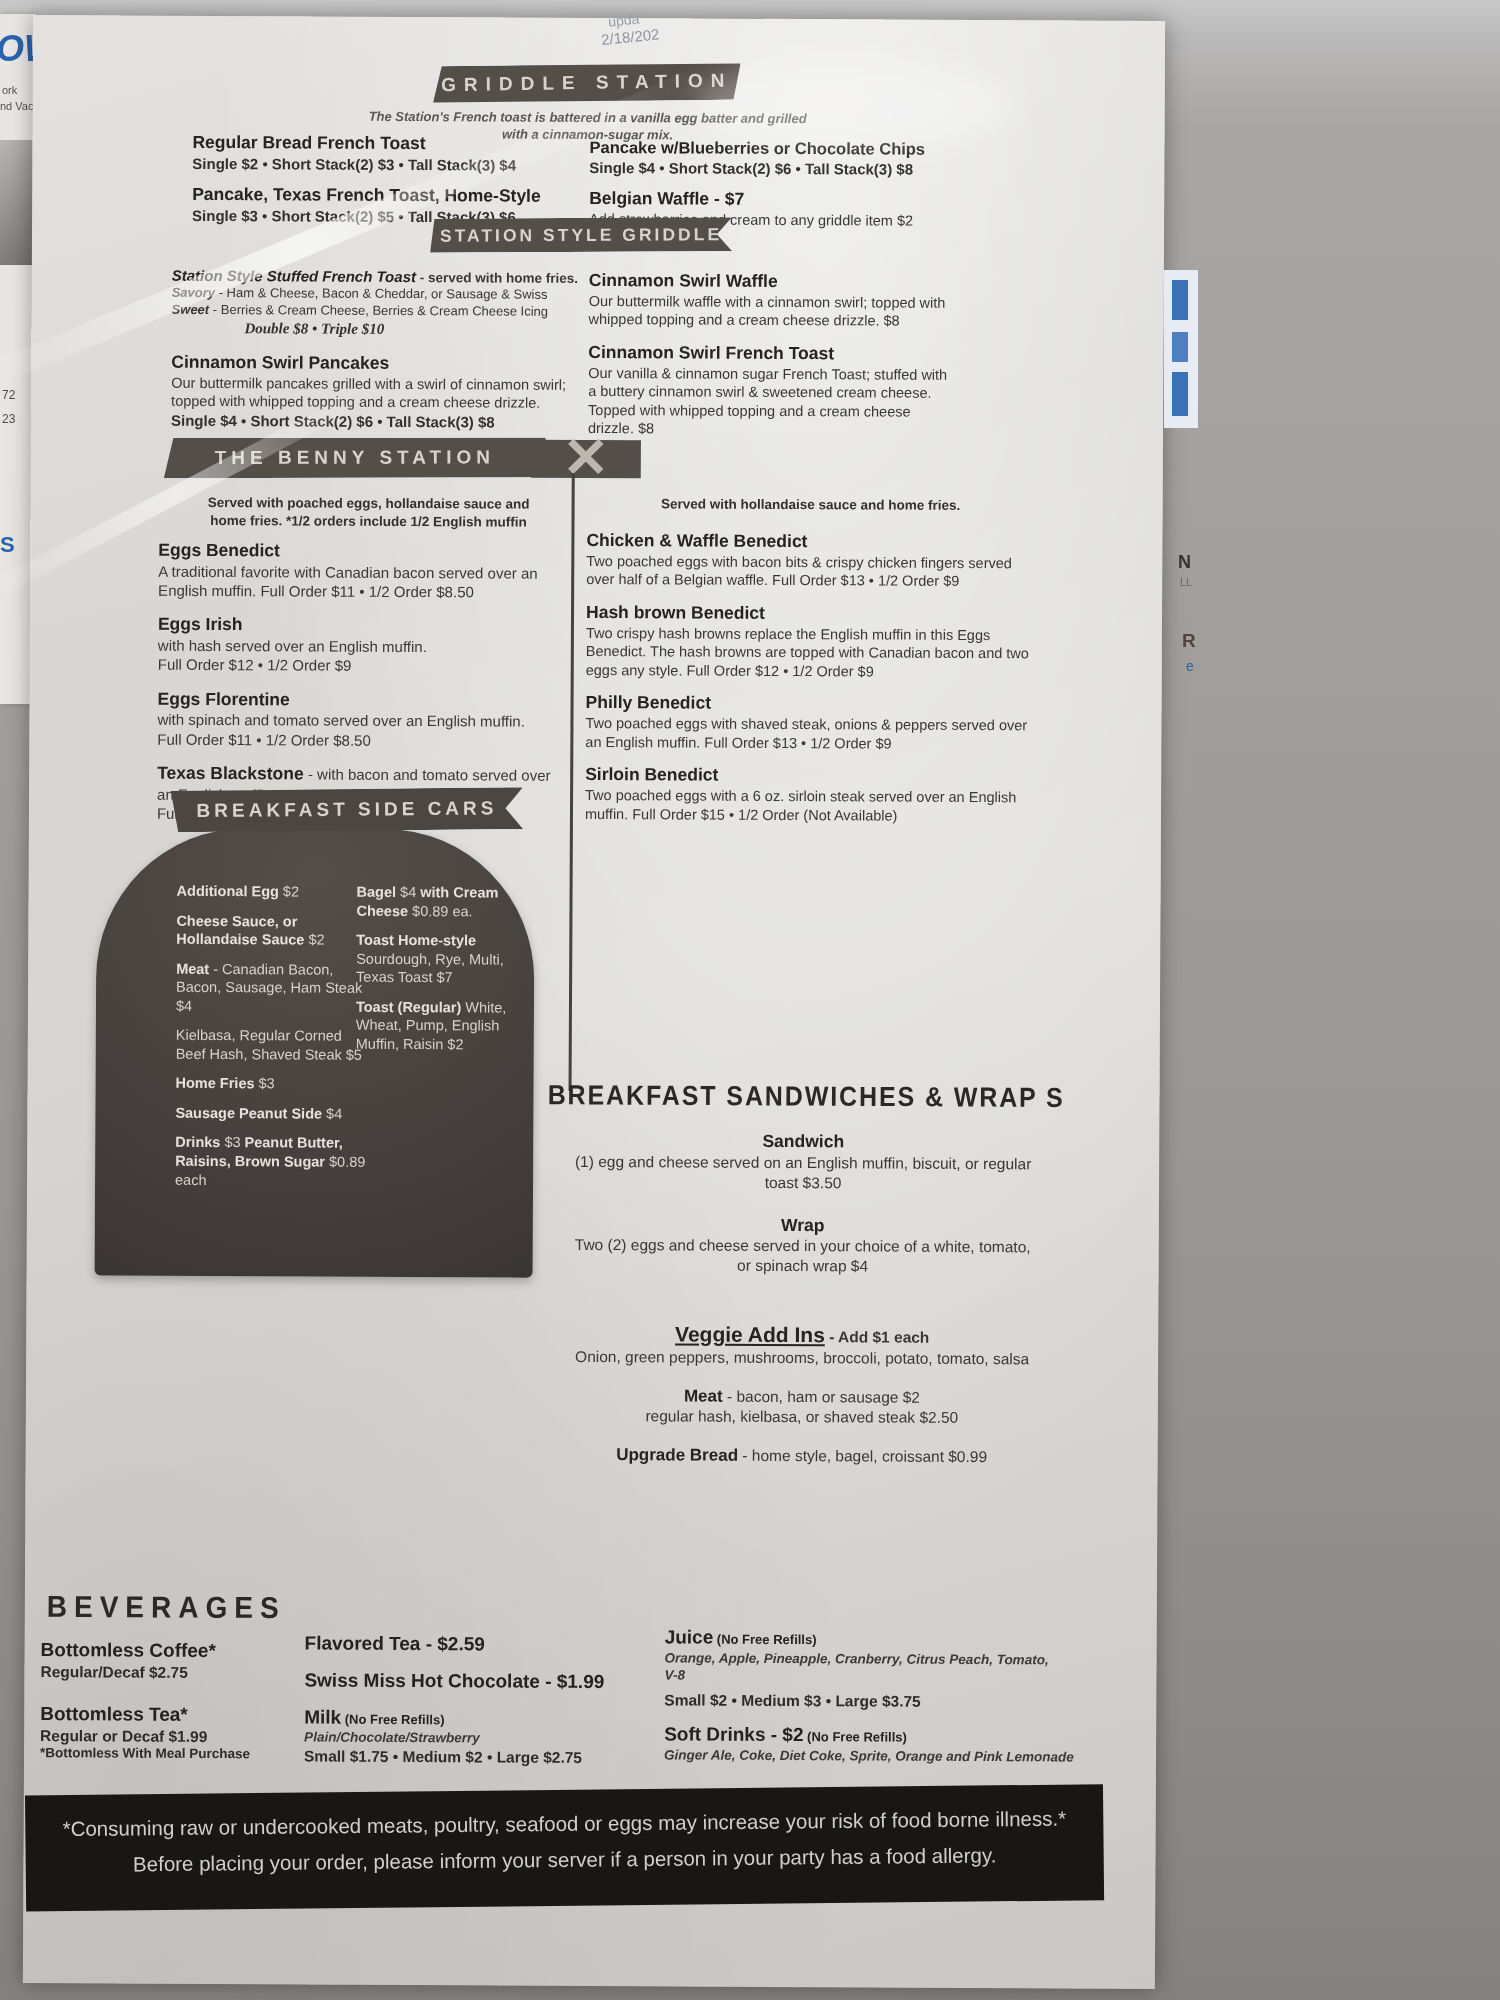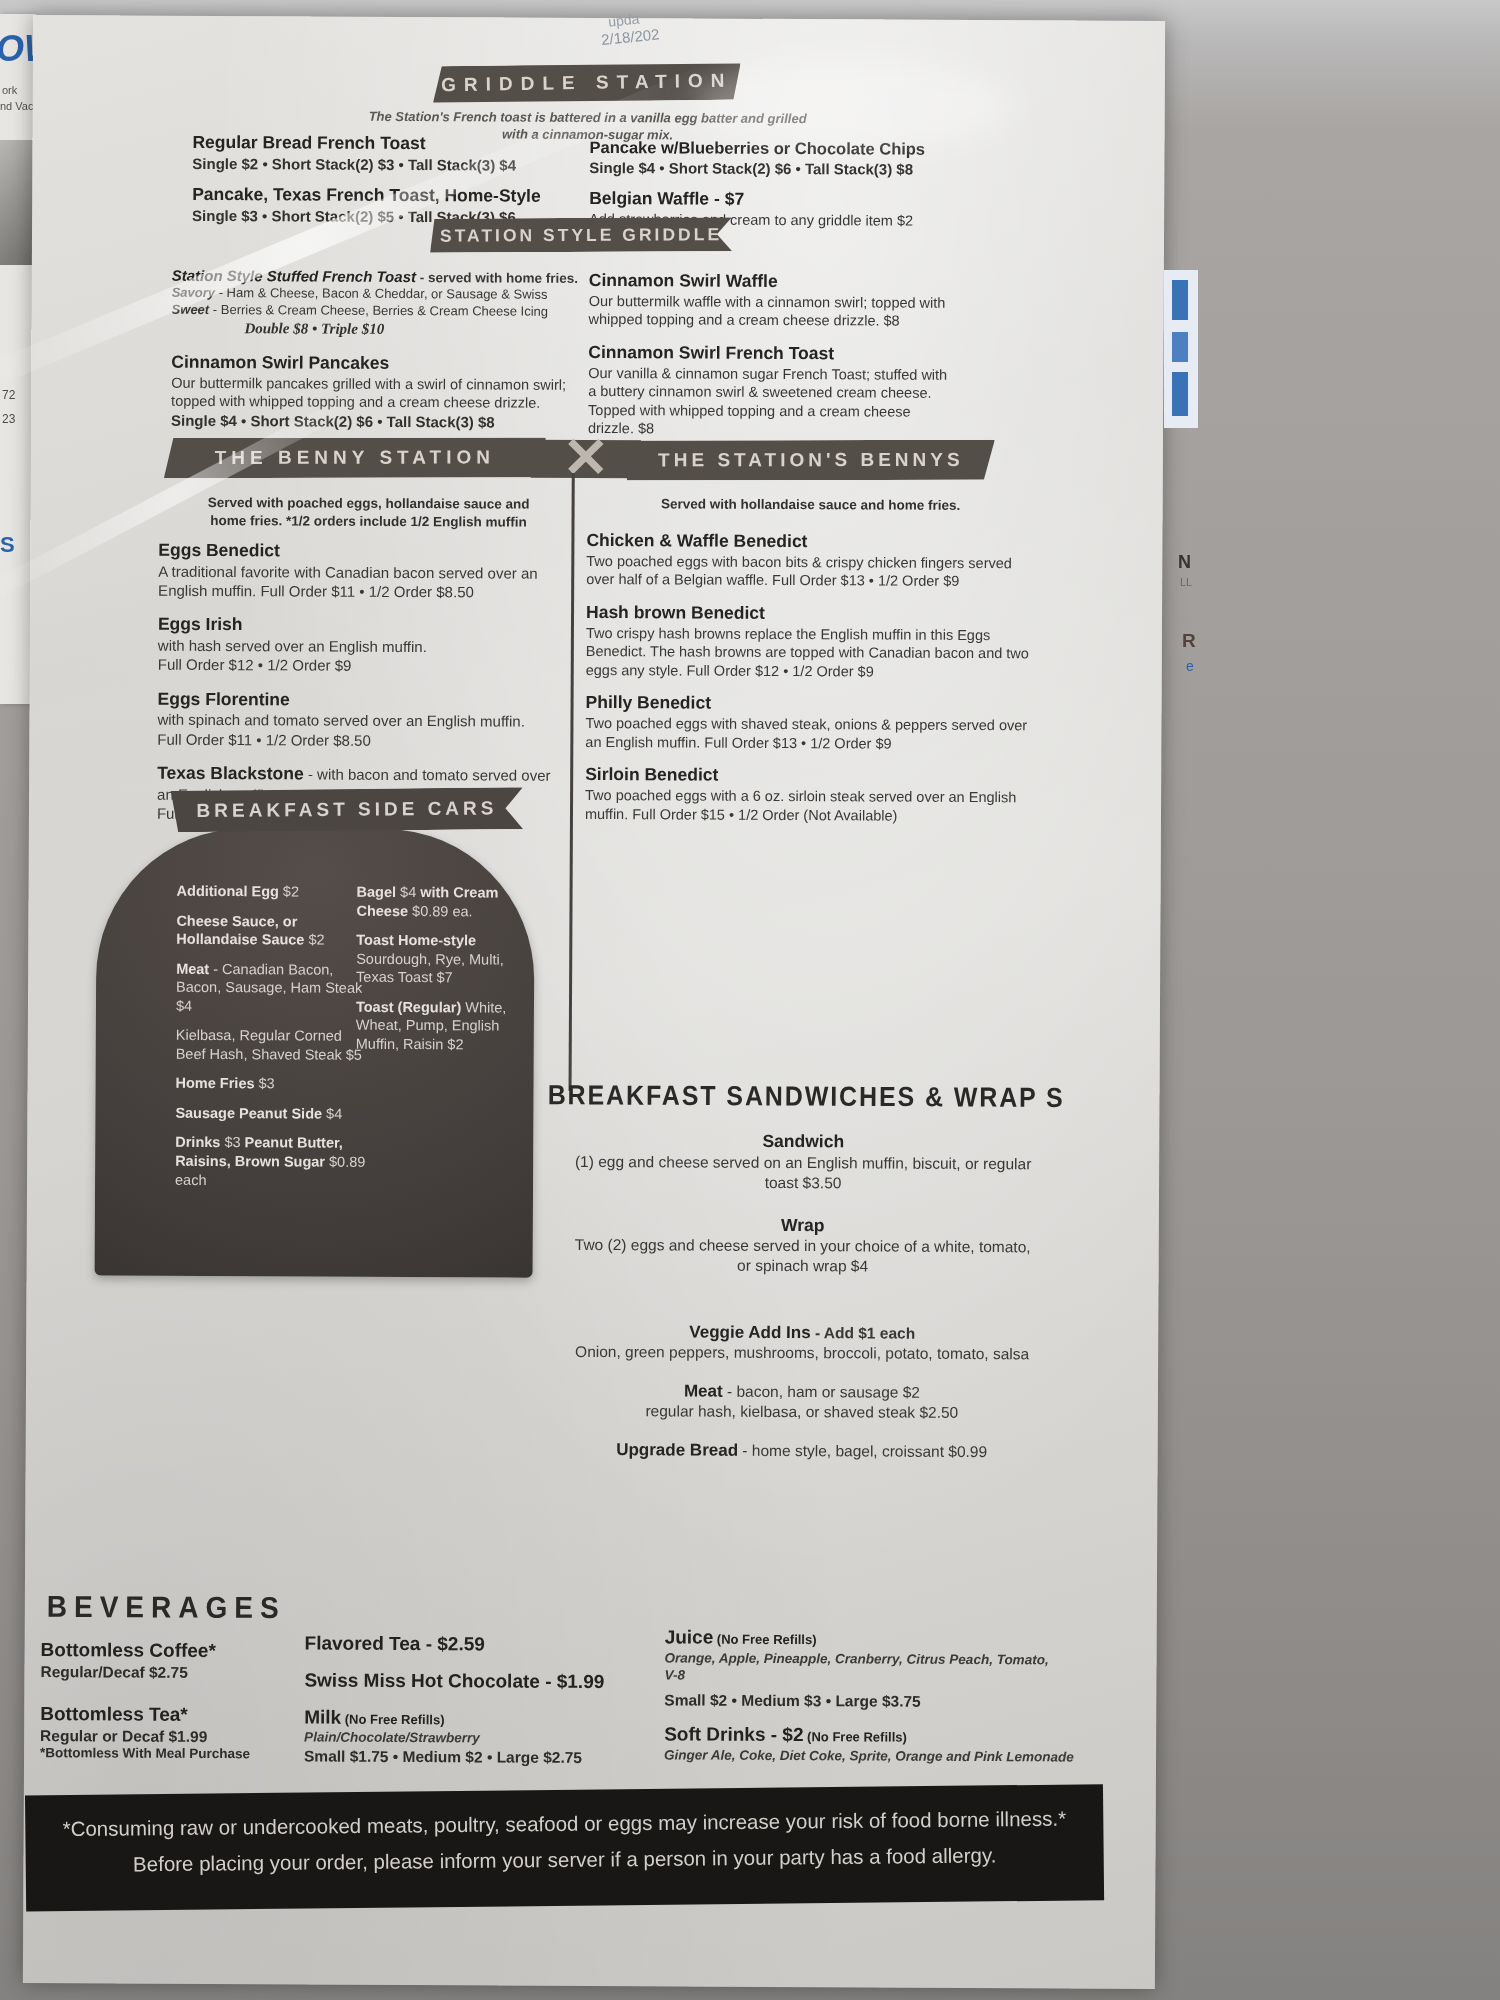--- a/index.html
+++ b/index.html
@@ -121,21 +121,20 @@
       <div class="idesc">Our buttermilk waffle with a cinnamon swirl; topped with whipped topping and a cream cheese drizzle. $8</div>
     </div>
     <div class="iblock">
       <div class="iname">Cinnamon Swirl French Toast</div>
       <div class="idesc" style="width:370px;">Our vanilla &amp; cinnamon sugar French Toast; stuffed with a buttery cinnamon swirl &amp; sweetened cream cheese. Topped with whipped topping and a cream cheese drizzle. $8</div>
     </div>
   </div>
 
   <div class="xband" style="left:500px;top:422px;width:110px;height:38px;"></div>
   <div class="ribbon rib-benny-l" style="left:133px;top:421px;width:382px;height:40px;letter-spacing:5px;">THE BENNY STATION</div>
-  <div class="ribbon rib-benny-r" style="left:596px;top:421px;width:368px;height:40px;letter-spacing:4px;">THE STATION'S BENNYS</div>
   <div class="xmark" style="left:518px;top:404px;width:74px;height:72px;">✕</div>
   <div class="divider" style="left:541px;top:455px;height:618px;"></div>
 
   <div class="abs b center" style="left:158px;top:478px;width:360px;font-size:13.5px;color:#33302e;line-height:1.3;">Served with poached eggs, hollandaise sauce and home fries. *1/2 orders include 1/2 English muffin</div>
   <div class="abs" style="left:128px;top:524px;width:410px;">
     <div class="iblock" style="margin-bottom:14px;">
       <div class="iname">Eggs Benedict</div>
       <div class="idesc" style="font-size:15px;">
         <span>A traditional favorite with Canadian bacon served over an English muffin.</span>
         <span>Full Order $11 • 1/2 Order $8.50</span>
@@ -215,21 +214,21 @@
     <div style="margin-bottom:22px;">
       <div class="iname">Sandwich</div>
       <div class="idesc" style="font-size:15.5px;">(1) egg and cheese served on an English muffin, biscuit, or regular toast $3.50</div>
     </div>
     <div style="margin-bottom:46px;">
       <div class="iname">Wrap</div>
       <div class="idesc" style="font-size:15.5px;">Two (2) eggs and cheese served in your choice of a white, tomato, or spinach wrap $4</div>
     </div>
     <div style="margin-bottom:18px;">
       <div class="idesc" style="font-size:15.5px;">
-        <span class="iname" style="font-size:17px;">Veggie Add Ins</span><span class="b"> - Add $1 each</span>
+        <span class="iname" style="font-size:21px;text-decoration:underline;">Veggie Add Ins</span><span class="b"> - Add $1 each</span>
       </div>
       <div class="idesc" style="font-size:15.5px;">Onion, green peppers, mushrooms, broccoli, potato, tomato, salsa</div>
     </div>
     <div style="margin-bottom:18px;">
       <div class="idesc" style="font-size:15.5px;">
         <span class="iname" style="font-size:17px;">Meat</span><span> - bacon, ham or sausage $2</span>
       </div>
       <div class="idesc" style="font-size:15.5px;">regular hash, kielbasa, or shaved steak $2.50</div>
     </div>
     <div>

